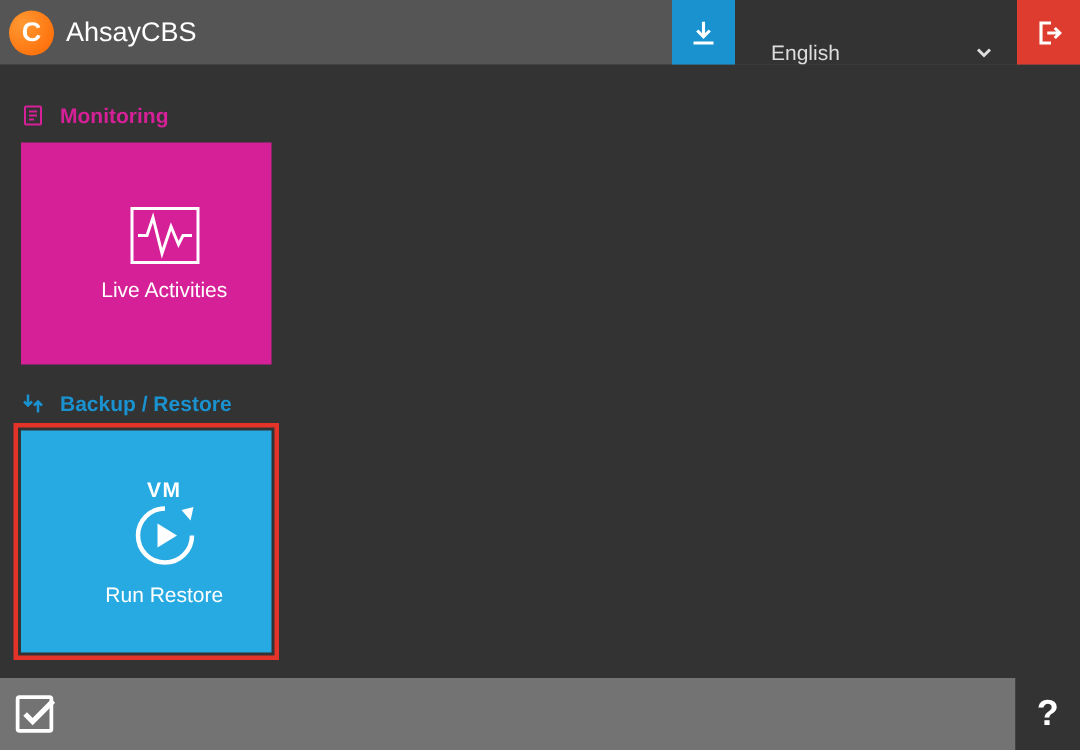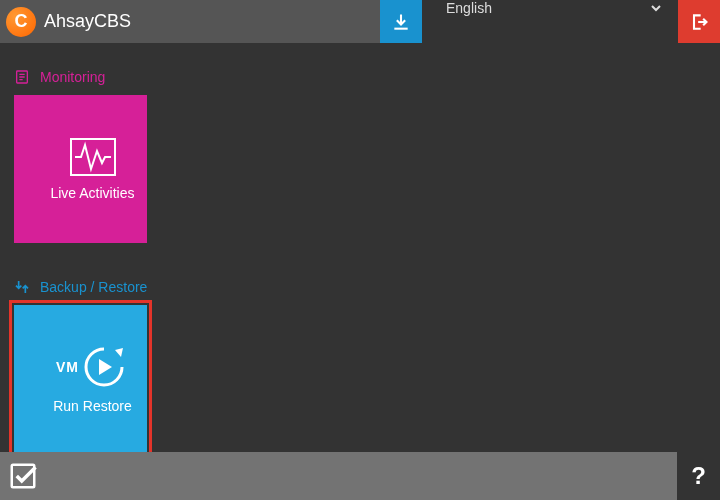--- a/index.html
+++ b/index.html
@@ -36,44 +36,44 @@
   .top-btn {
     width: 42px;
     display: flex;
     align-items: center;
     justify-content: center;
     color: #fff;
   }
   .top-download { background: #1992cf; }
   .top-logout   { background: #de3c2f; }
   .lang {
-    width: 256px;
+    width: 188px;
     background: #333;
     display: flex;
-    align-items: flex-start;
+    align-items: flex-end;
     justify-content: space-between;
     padding: 0 14px 0 24px;
     color: #ddd;
     font-size: 14px;
   }
   .content { padding: 14px; }
   .section-head {
     display: flex;
     align-items: flex-start;
     gap: 10px;
     color: #d62098;
     font-size: 14px;
-    font-weight: 400;
+    font-weight: 700;
     margin: 12px 0 10px 0;
   }
   .section-head.blue { color: #1992cf; }
   .section-head svg { display:block; }
   .tiles { display: flex; gap: 10px; }
   .tile {
-    width: 133px;
+    width: 167px;
     height: 148px;
     display: flex;
     flex-direction: column;
     align-items: center;
     justify-content: center;
     color: #fff;
     gap: 8px;
     position: relative;
     padding-left: 24px;
   }
@@ -154,30 +154,30 @@
   <div class="tiles">
     <div class="tile tile-pink">
       <svg width="48" height="40" viewBox="0 0 48 40" fill="none" stroke="#fff" stroke-width="2">
         <rect x="2" y="2" width="44" height="36"></rect>
         <path d="M6 20 L12 20 L16 8 L22 32 L28 14 L33 26 L36 20 L42 20"></path>
       </svg>
       <span class="tile-label">Live Activities</span>
     </div>
   </div>
 
-  <div class="section-head blue" style="margin-top:36px;">
+  <div class="section-head blue" style="margin-top:18px;">
     <svg width="16" height="16" viewBox="0 0 24 24" fill="none" stroke="#1992cf" stroke-width="2.5">
       <path d="M7 3 L7 14 M3 10 L7 14 L11 10"></path>
       <path d="M17 21 L17 10 M13 14 L17 10 L21 14"></path>
     </svg>
     <span>Backup / Restore</span>
   </div>
   <div class="tiles">
     <div class="tile tile-blue highlight">
-      <div style="display:flex;align-items:center;">
+      <div style="display:flex;flex-direction:column;align-items:center;">
         <span style="font-size:14px;font-weight:700;letter-spacing:1px;">VM</span>
         <svg width="50" height="46" viewBox="0 0 50 46" fill="none" stroke="#fff" stroke-width="3">
           <path d="M43 23 A18 18 0 1 1 25 5"></path>
           <path d="M36 6 L44 4 L42 13 Z" fill="#fff" stroke="none"></path>
           <path d="M20 15 L20 31 L33 23 Z" fill="#fff" stroke="none"></path>
         </svg>
       </div>
       <span class="tile-label">Run Restore</span>
     </div>
   </div>

